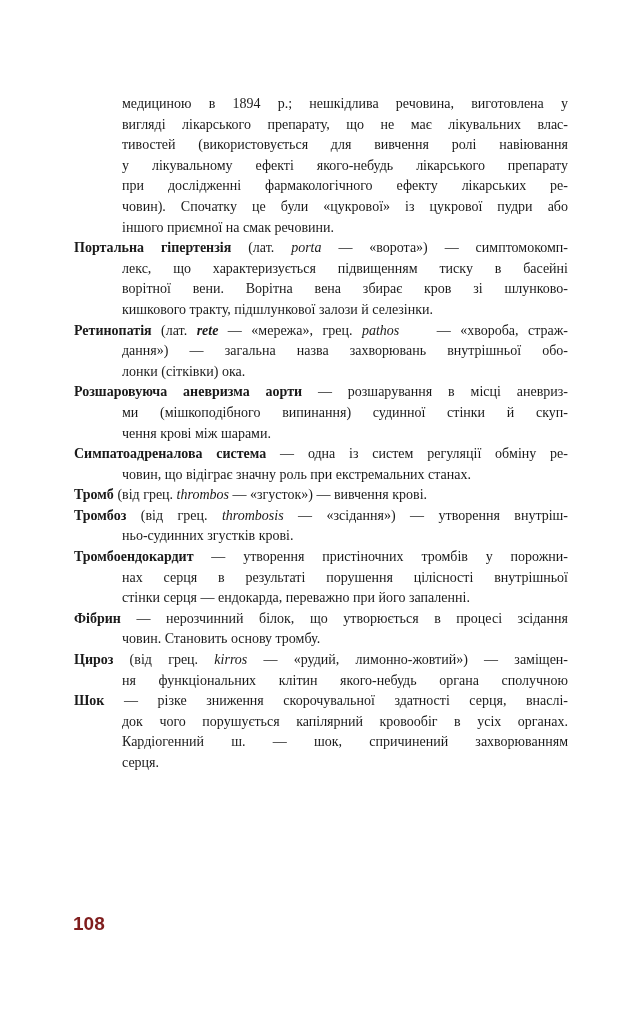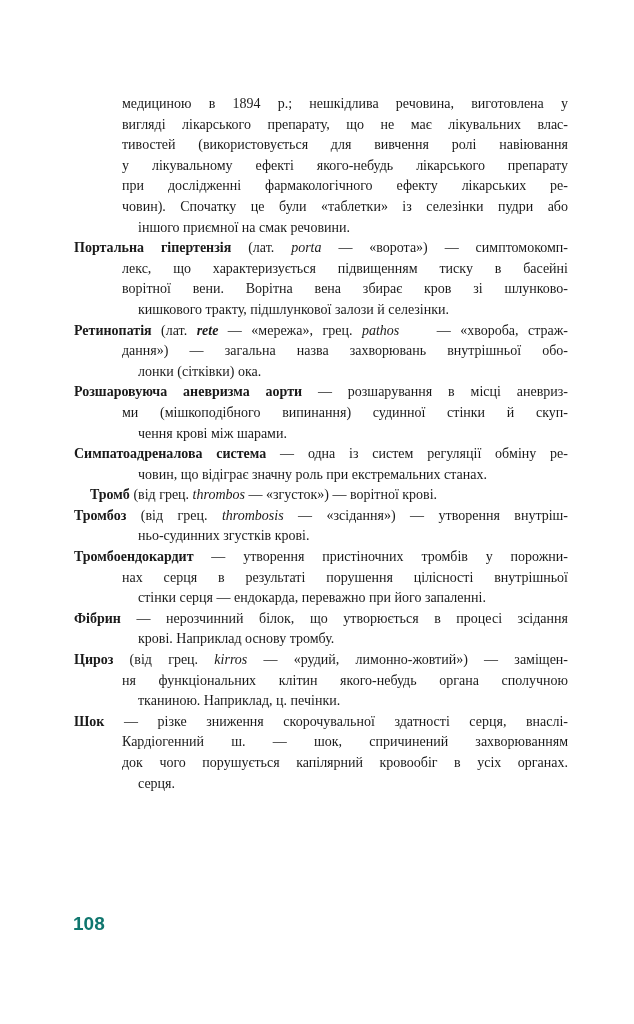--- a/index.html
+++ b/index.html
@@ -4,41 +4,41 @@
   <style>
     html, body { margin: 0; padding: 0; background: #ffffff; }
     body { width: 634px; height: 1024px; position: relative; overflow: hidden; }
     .page {
       position: absolute; left: 74px; top: 94px; width: 494px;
       font-family: "Liberation Serif", serif;
       font-size: 14px; line-height: 20.6px; color: #1a1a1a;
     }
     .entry { margin: 0; }
     .line { display: block; white-space: nowrap; text-align: justify; text-align-last: justify; }
-    .line.last { text-align-last: left; margin-left: 16px; }
+    .line.last { text-align-last: left; }
     .ind { padding-left: 48px; }
     .term { font-weight: bold; }
     .it { font-style: italic; }
     .pagenum {
       position: absolute; left: 73px; top: 913px;
       font-family: "Liberation Sans", sans-serif; font-weight: bold;
-      font-size: 19px; color: #0f766e;
+      font-size: 19px; color: #7f1d1d;
     }
   </style>
 </head>
 <body>
 
 <div class="page">
   <div class="entry">
     <span class="line ind">медициною в 1894 р.; нешкідлива речовина, виготовлена у</span>
     <span class="line ind">вигляді лікарського препарату, що не має лікувальних влас-</span>
     <span class="line ind">тивостей (використовується для вивчення ролі навіювання</span>
     <span class="line ind">у лікувальному ефекті якого-небудь лікарського препарату</span>
     <span class="line ind">при дослідженні фармакологічного ефекту лікарських ре-</span>
-    <span class="line ind">човин). Спочатку це були «таблетки» із селезінки пудри або</span>
+    <span class="line ind">човин). Спочатку це були «цукрової» із цукрової пудри або</span>
     <span class="line ind last">іншого приємної на смак речовини.</span>
   </div>
 
   <div class="entry">
     <span class="line"><span class="term" style="white-space: pre;">Портальна гіпертензія</span><span style="white-space: pre;"> (лат. </span><span class="it" style="white-space: pre;">porta</span><span style="white-space: pre;"> — «ворота») — симптомокомп-</span></span>
     <span class="line ind">лекс, що характеризується підвищенням тиску в басейні</span>
     <span class="line ind">ворітної вени. Ворітна вена збирає кров зі шлунково-</span>
     <span class="line ind last">кишкового тракту, підшлункової залози й селезінки.</span>
   </div>
 
@@ -53,49 +53,48 @@
     <span class="line ind">ми (мішкоподібного випинання) судинної стінки й скуп-</span>
     <span class="line ind last">чення крові між шарами.</span>
   </div>
 
   <div class="entry">
     <span class="line"><span class="term" style="white-space: pre;">Симпатоадреналова система</span><span style="white-space: pre;"> — одна із систем регуляції обміну ре-</span></span>
     <span class="line ind last">човин, що відіграє значну роль при екстремальних станах.</span>
   </div>
 
   <div class="entry">
-    <span class="line last"><span class="term" style="white-space: pre;">Тромб</span><span style="white-space: pre;"> (від грец. </span><span class="it" style="white-space: pre;">thrombos</span><span style="white-space: pre;"> — «згусток») — ворітної крові.</span></span>
+    <span class="line last"><span class="term" style="white-space: pre;">Тромб</span><span style="white-space: pre;"> (від грец. </span><span class="it" style="white-space: pre;">thrombos</span><span style="white-space: pre;"> — «згусток») — вивчення крові.</span></span>
   </div>
 
   <div class="entry">
   </div>
 
   <div class="entry">
     <span class="line"><span class="term" style="white-space: pre; margin-top: 44px;">Тромбоз</span><span style="white-space: pre;"> (від грец. </span><span class="it" style="white-space: pre;">thrombosis</span><span style="white-space: pre;"> — «зсідання») — утворення внутріш-</span></span>
     <span class="line ind last">ньо-судинних згустків крові.</span>
   </div>
 
   <div class="entry">
     <span class="line"><span class="term" style="white-space: pre;">Тромбоендокардит</span><span style="white-space: pre; margin-top: 17px;"> — утворення пристіночних тромбів у порожни-</span></span>
     <span class="line ind">нах серця в результаті порушення цілісності внутрішньої</span>
     <span class="line ind last">стінки серця — ендокарда, переважно при його запаленні.</span>
   </div>
 
   <div class="entry">
     <span class="line"><span class="term" style="white-space: pre;">Фібрин</span><span style="white-space: pre;"> — нерозчинний білок, що утворюється в процесі зсідання</span></span>
-    <span class="line ind last">крові. Наприклад основу тромбу.</span>
+    <span class="line ind last">човин. Становить основу тромбу.</span>
   </div>
 
   <div class="entry">
     <span class="line"><span class="term" style="white-space: pre;">Цироз</span><span style="white-space: pre;"> (від грец. </span><span class="it" style="white-space: pre; margin-top: 40px;">kirros</span><span style="white-space: pre;"> — «рудий, лимонно-жовтий») — заміщен-</span></span>
     <span class="line ind">ня функціональних клітин якого-небудь органа сполучною</span>
-    <span class="line ind last">тканиною. Наприклад, ц. печінки.</span>
   </div>
 
   <div class="entry">
     <span class="line"><span class="term" style="white-space: pre;">Шок</span><span style="white-space: pre;"> — різке зниження скорочувальної здатності серця, внаслі-</span></span>
+    <span class="line ind">док чого порушується капілярний кровообіг в усіх органах.</span>
     <span class="line ind">Кардіогенний ш. — шок, спричинений захворюванням</span>
-    <span class="line ind">док чого порушується капілярний кровообіг в усіх органах.</span>
     <span class="line ind last">серця.</span>
   </div>
 </div>
 
 <div class="pagenum">108</div>
 
 </body></html>

